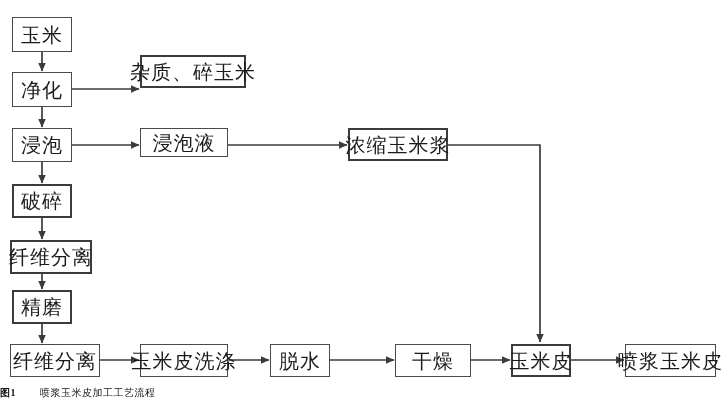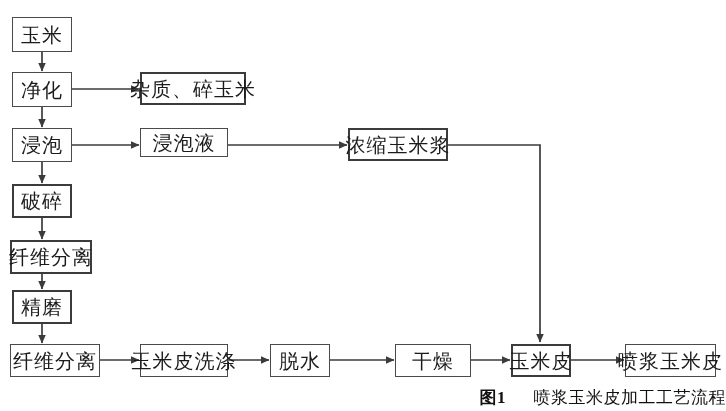--- a/index.html
+++ b/index.html
@@ -39,23 +39,23 @@
   }
   .node.thick {
     border-width: 2px;
     border-color: #3b3b3b;
   }
   #caption {
     position: absolute;
     left: 0;
     top: 386px;
     width: 726px;
-    text-align: right;
+    text-align: left;
     color: #111111;
-    font-size: 17px;
+    font-size: 10px;
     letter-spacing: 0.5px;
     font-family: "Liberation Serif", "DejaVu Serif", serif;
   }
   #caption .cap-num {
     font-weight: bold;
     margin-right: 2px;
   }
   #caption .cap-gap {
     display: inline-block;
     width: 16px;
@@ -108,21 +108,21 @@
   </svg>
 
   <div class="node" style="left:12px; top:17px; width:60px; height:35px;">
     <span>玉米</span>
   </div>
 
   <div class="node" style="left:12px; top:72px; width:60px; height:35px;">
     <span>净化</span>
   </div>
 
-  <div class="node thick" style="left:140px; top:72px; width:106px; height:33px;text-align:center;">
+  <div class="node thick" style="left:140px; top:55px; width:106px; height:33px;text-align:center;">
     <span>杂质、碎玉米</span>
   </div>
 
   <div class="node" style="left:12px; top:128px; width:60px; height:34px;">
     <span>浸泡</span>
   </div>
 
   <div class="node" style="left:140px; top:128px; width:88px; height:29px;">
     <span>浸泡液</span>
   </div>

